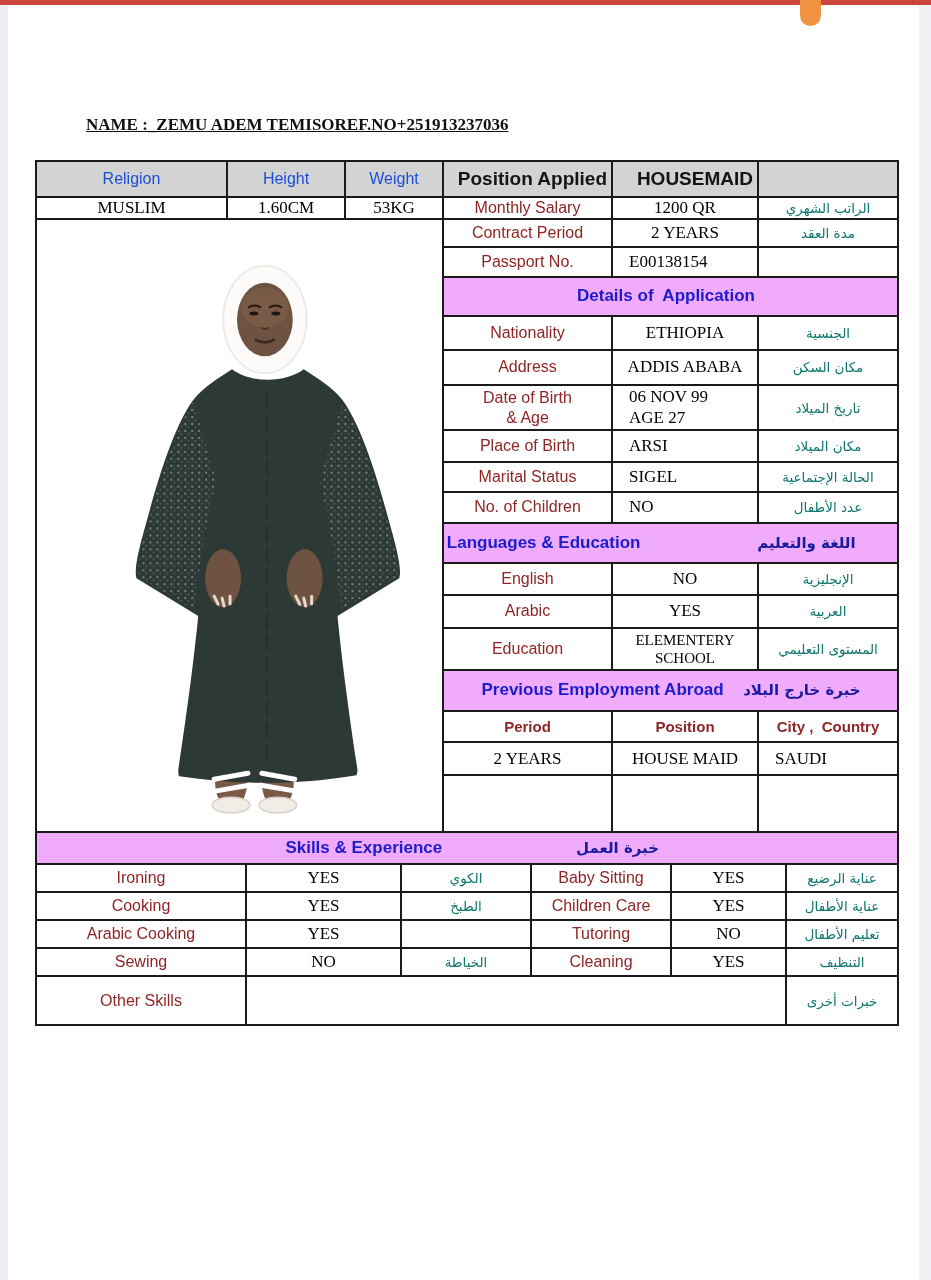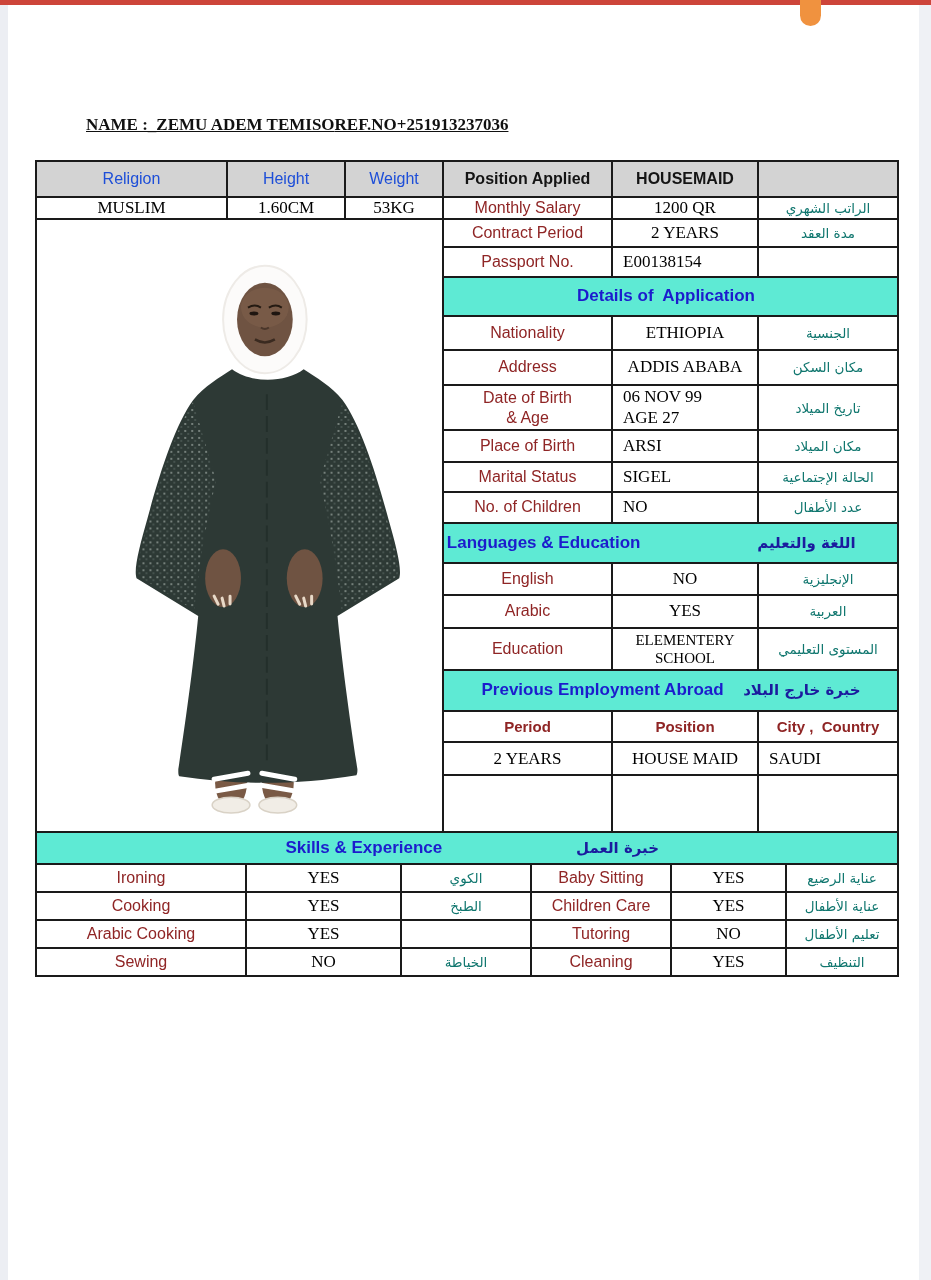--- a/index.html
+++ b/index.html
@@ -19,31 +19,31 @@
   .doc-table{position:absolute;left:35px;top:160px;width:862px;}
   .skills-table{position:absolute;left:35px;top:831px;width:862px;}
   
   .h36{height:36px}.h27{height:17px}.h28{height:28px}.h30{height:30px}.h38{height:38px}
   .h34{height:34px}.h35{height:35px}.h45{height:45px}.h31{height:31px}.h40{height:40px}
   .h32{height:32px}.h42{height:42px}.h41{height:41px}.h33{height:33px}.h57{height:57px}
   .h46{height:32px}.h49{height:49px}
   
   .grey{background:#d3d3d3;}
   .bluehdr{color:#1d4ed8;font-weight:normal;font-size:16px;text-align:center;}
-  .blkhdr{color:#141414;font-weight:bold;font-size:16px;text-align:center;}
+  .blkhdr{color:#141414;font-weight:bold;font-size:19px;text-align:right;}
   .lbl{color:#8f2525;font-size:16px;text-align:center;}
   .lblb{color:#8f2525;font-size:15px;font-weight:bold;text-align:center;border-radius:9px;}
   .val{font-family:"Liberation Serif",serif;font-size:17px;color:#000;text-align:center;}
-  .val.left{text-align:left;padding-left:10px;}
+  .val.left{text-align:left;padding-left:16px;}
   .ar{color:#0f766e;font-family:"DejaVu Sans",sans-serif;font-size:13.5px;
       text-align:center;direction:rtl;}
   .two-line{white-space:pre-line;line-height:1.2;}
   .sm{font-size:15px;}
   .pre{white-space:pre;}
-  .band-td{position:relative;background:#5eead4;}
+  .band-td{position:relative;background:#f0abfc;}
   .band-en{position:absolute;top:50%;transform:translate(-50%,-50%);color:#1c1ccd;
            font-weight:bold;font-size:17px;white-space:pre;}
   .band-ar{position:absolute;top:50%;transform:translate(-50%,-50%);color:#1b1b9e;
            font-family:"DejaVu Sans",sans-serif;font-weight:bold;font-size:15px;
            white-space:pre;direction:rtl;}
   .p49{left:49%}.p21{left:22%}.p80{left:80%}.p35{left:35%}.p79{left:79%}
   .p38{left:38%}.p67{left:67.5%}
   .photo-cell{background:#ffffff;padding:0;}
   .photo-wrap{width:100%;height:100%;}
 </style>
@@ -278,15 +278,20 @@
       <td class="ar">تعليم الأطفال</td>
     </tr>
     <tr class="h28">
       <td class="lbl">Sewing</td>
       <td class="val">NO</td>
       <td class="ar">الخياطة</td>
       <td class="lbl">Cleaning</td>
       <td class="val">YES</td>
       <td class="ar">التنظيف</td>
     </tr>
+    <tr class="h49">
+      <td class="lbl">Other Skills</td>
+      <td colspan="4"></td>
+      <td class="ar">خبرات أخرى</td>
+    </tr>
   </tbody>
     </table>
 </div>
 
 </body></html>

